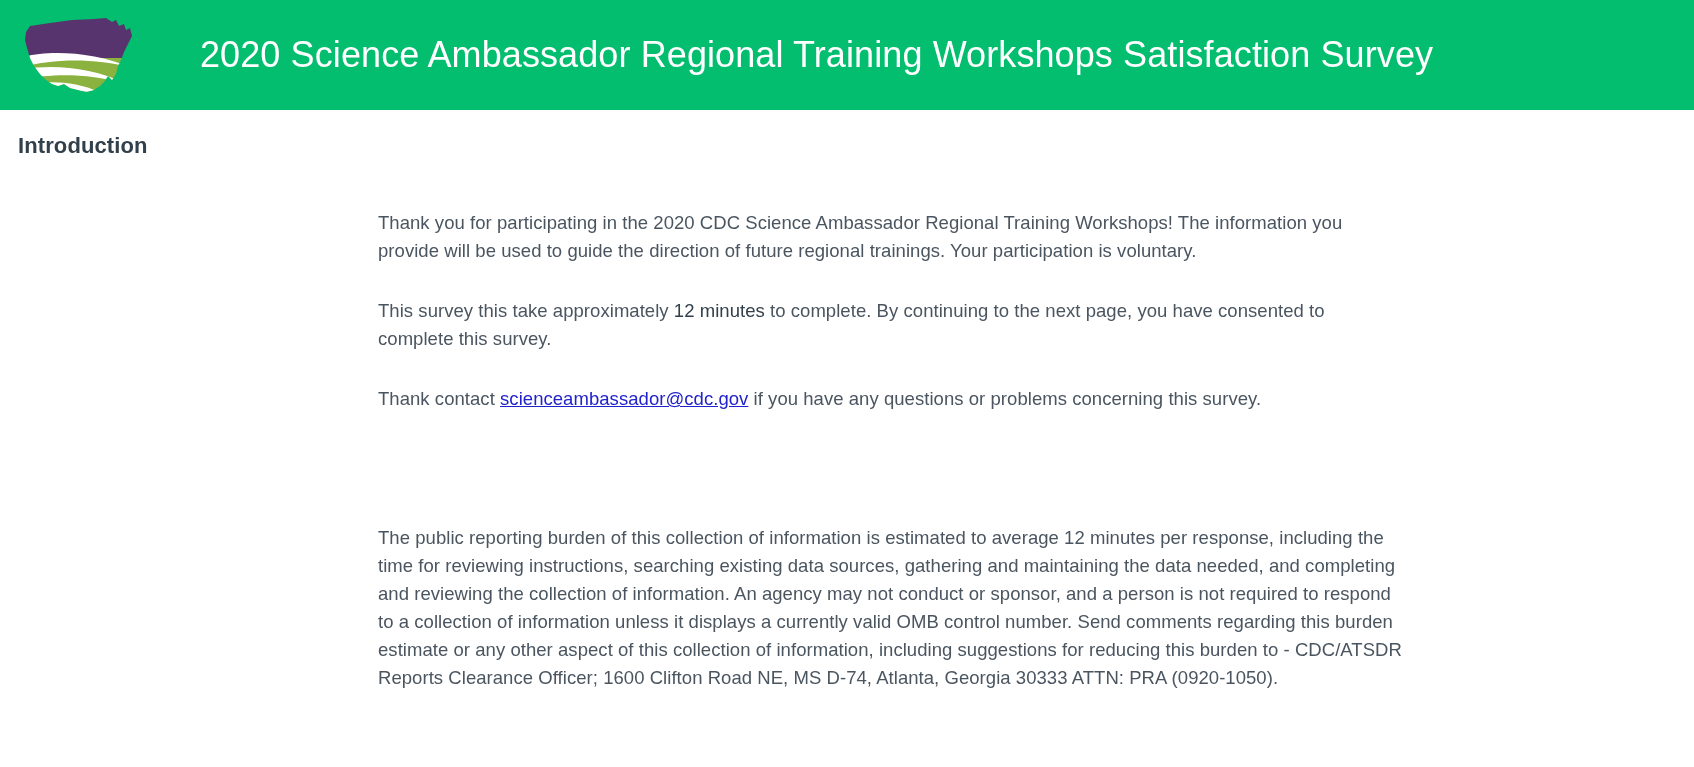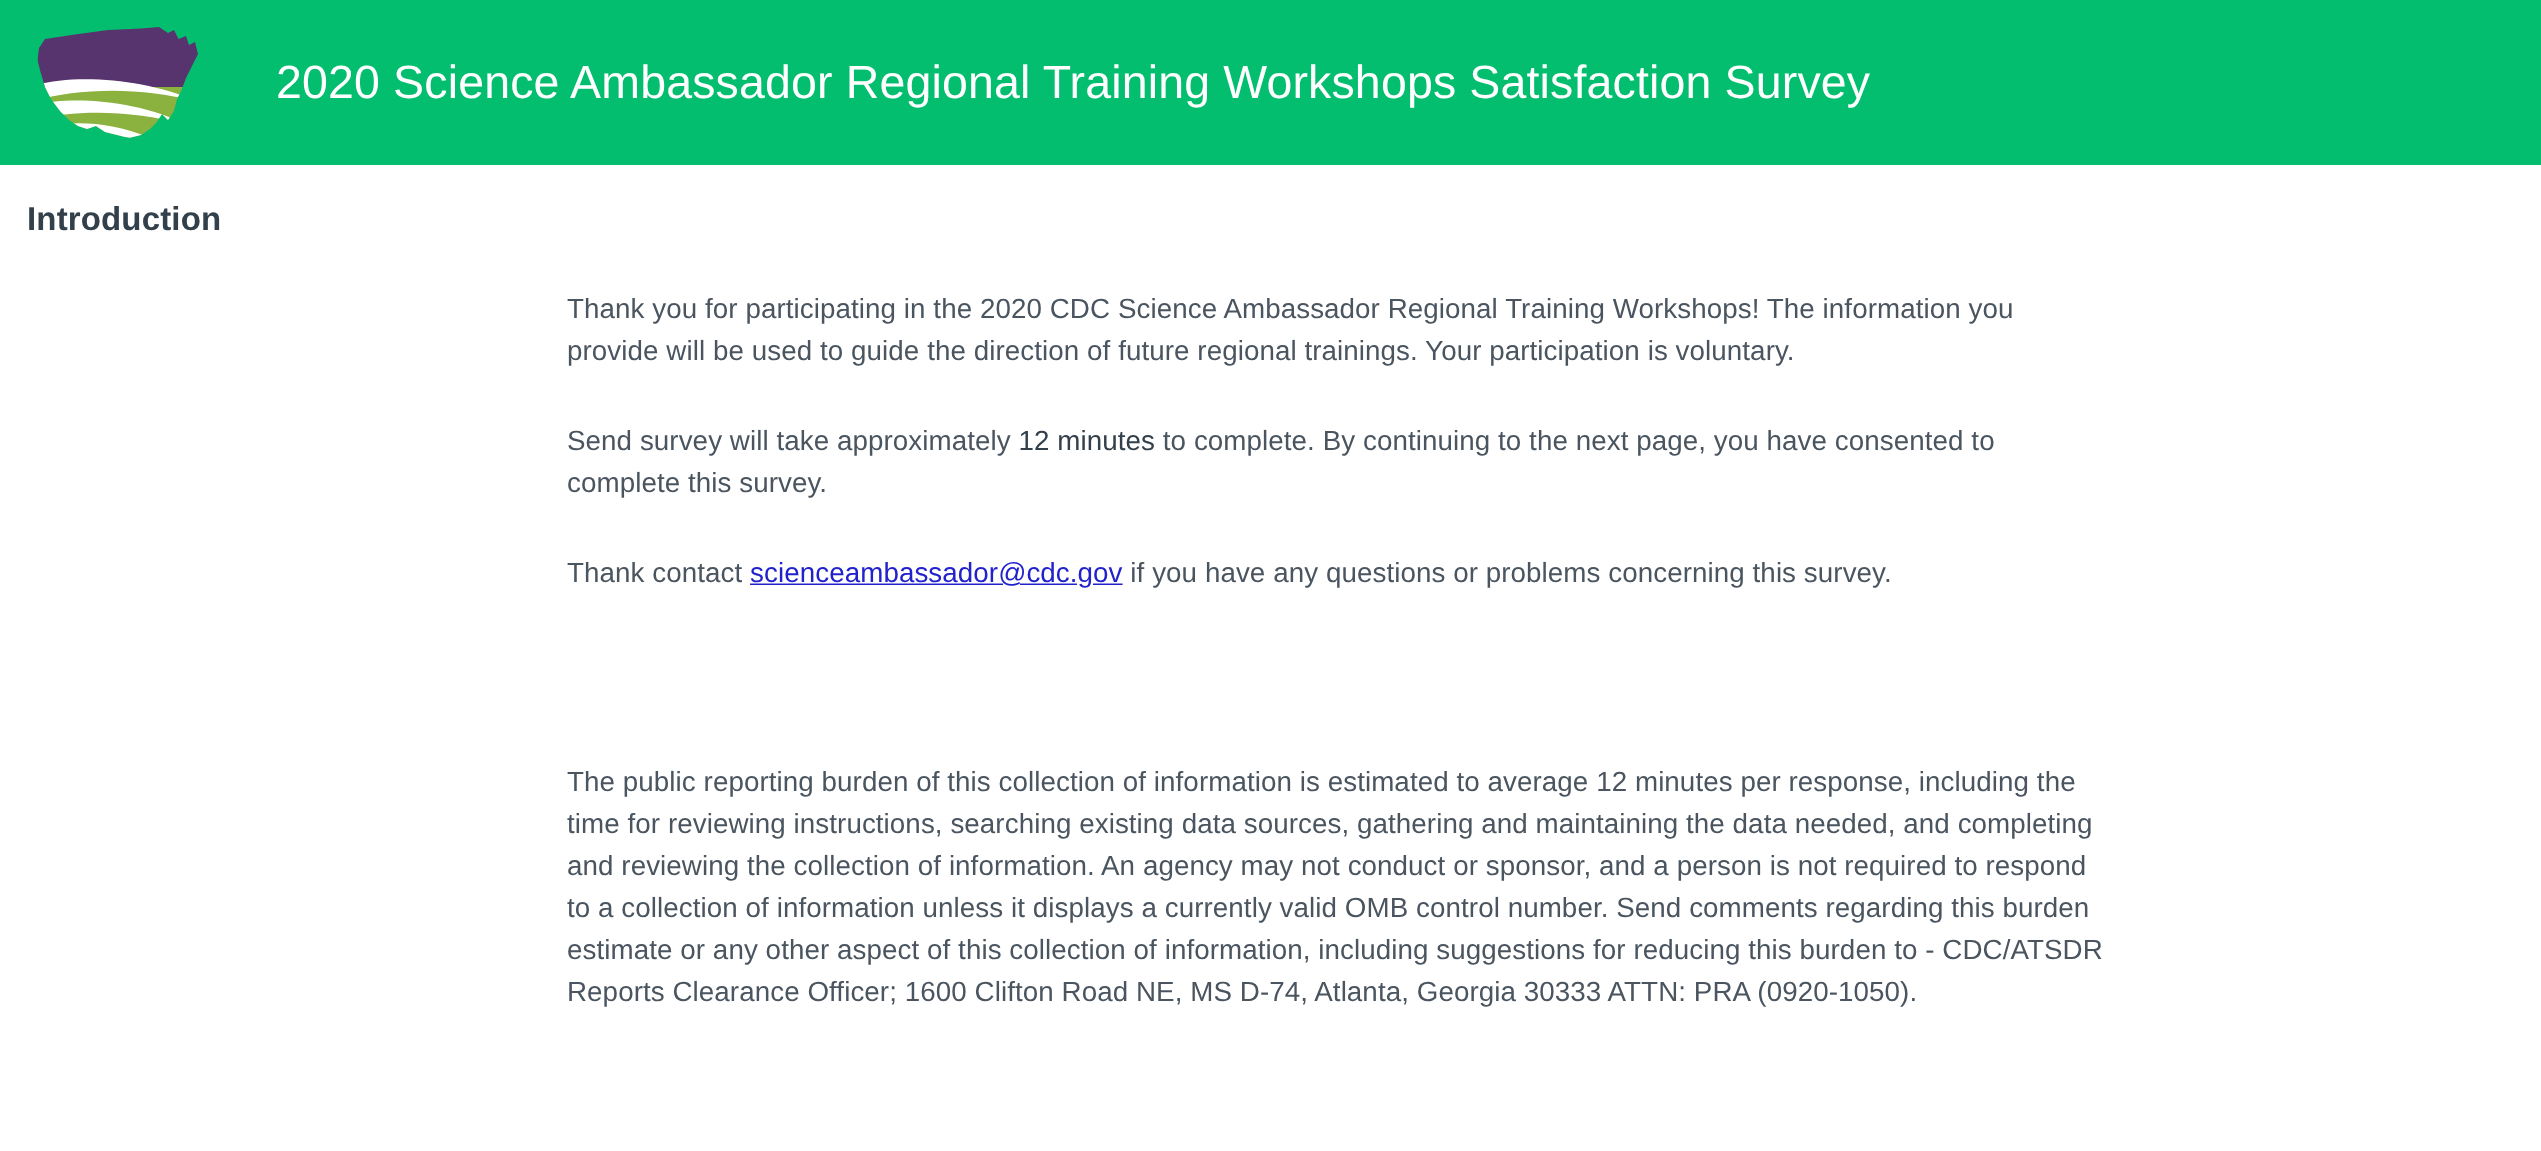--- a/index.html
+++ b/index.html
@@ -24,41 +24,41 @@
     padding-left: 20px;
     position: relative;
   }
   .banner-logo {
     width: 120px;
     height: 82px;
     flex: 0 0 auto;
     display: block;
   }
   .banner-title {
-    margin-left: 44px;
+    margin-left: 60px;
     color: #ffffff;
-    font-size: 31px;
+    font-size: 36px;
     font-weight: 400;
     letter-spacing: 0.1px;
     line-height: 1.2;
     white-space: nowrap;
   }
 
   
   .page-heading {
     margin: 23px 0 0 18px;
     font-size: 22px;
     font-weight: bold;
     color: #32404b;
     letter-spacing: 0.1px;
   }
 
   
   .content {
-    margin-top: 33px;
+    margin-top: 50px;
     padding-left: 378px;
     padding-right: 290px;
   }
   .para {
     font-size: 18.5px;
     line-height: 1.52;
     color: #4a5560;
     margin: 0 0 32px 0;
     max-width: 1120px;
     letter-spacing: 0.05px;
@@ -103,21 +103,21 @@
   <div class="banner-title">2020 Science Ambassador Regional Training Workshops Satisfaction Survey</div>
 </div>
 
 <h1 class="page-heading">Introduction</h1>
 
 <div class="content">
 
   <p class="para">Thank you for participating in the 2020 CDC Science Ambassador Regional Training Workshops! The information you provide will be used to guide the direction of future regional trainings. Your participation is voluntary.</p>
 
 
-  <p class="para"><span>Send survey will take approximately </span><b>12 minutes</b><span> to complete. By continuing to the next page, you have consented to complete this survey.</span></p>
+  <p class="para"><span>This survey this take approximately </span><b>12 minutes</b><span> to complete. By continuing to the next page, you have consented to complete this survey.</span></p>
 
   <p class="para"><span>Thank contact </span><a href="#">scienceambassador@cdc.gov</a><span> if you have any questions or problems concerning this survey.</span></p>
 
   <div class="spacer-block"></div>
 
   <p class="para burden">The public reporting burden of this collection of information is estimated to average 12 minutes per response, including the time for reviewing instructions, searching existing data sources, gathering and maintaining the data needed, and completing and reviewing the collection of information. An agency may not conduct or sponsor, and a person is not required to respond to a collection of information unless it displays a currently valid OMB control number. Send comments regarding this burden estimate or any other aspect of this collection of information, including suggestions for reducing this burden to - CDC/ATSDR Reports Clearance Officer; 1600 Clifton Road NE, MS D-74, Atlanta, Georgia 30333 ATTN: PRA (0920-1050).</p>
 
 </div>
 
 </body></html>

